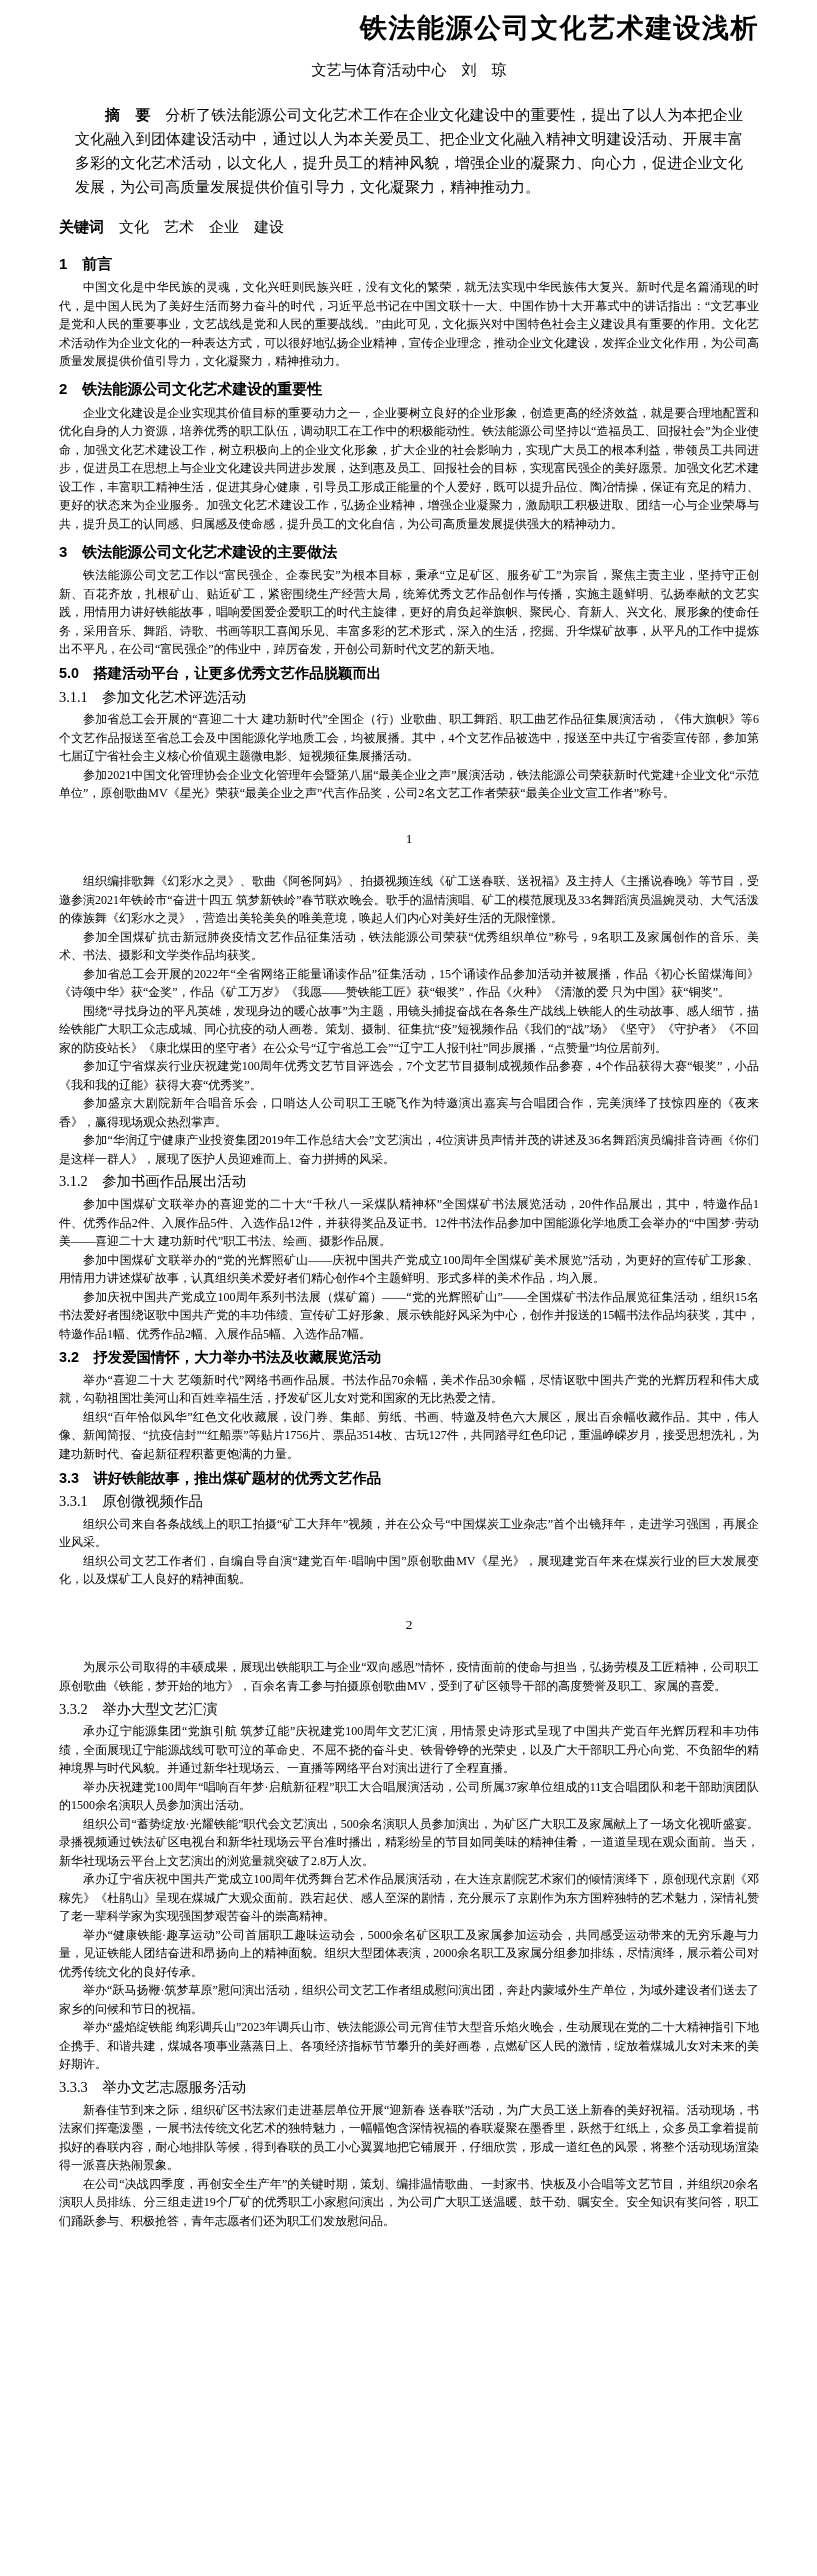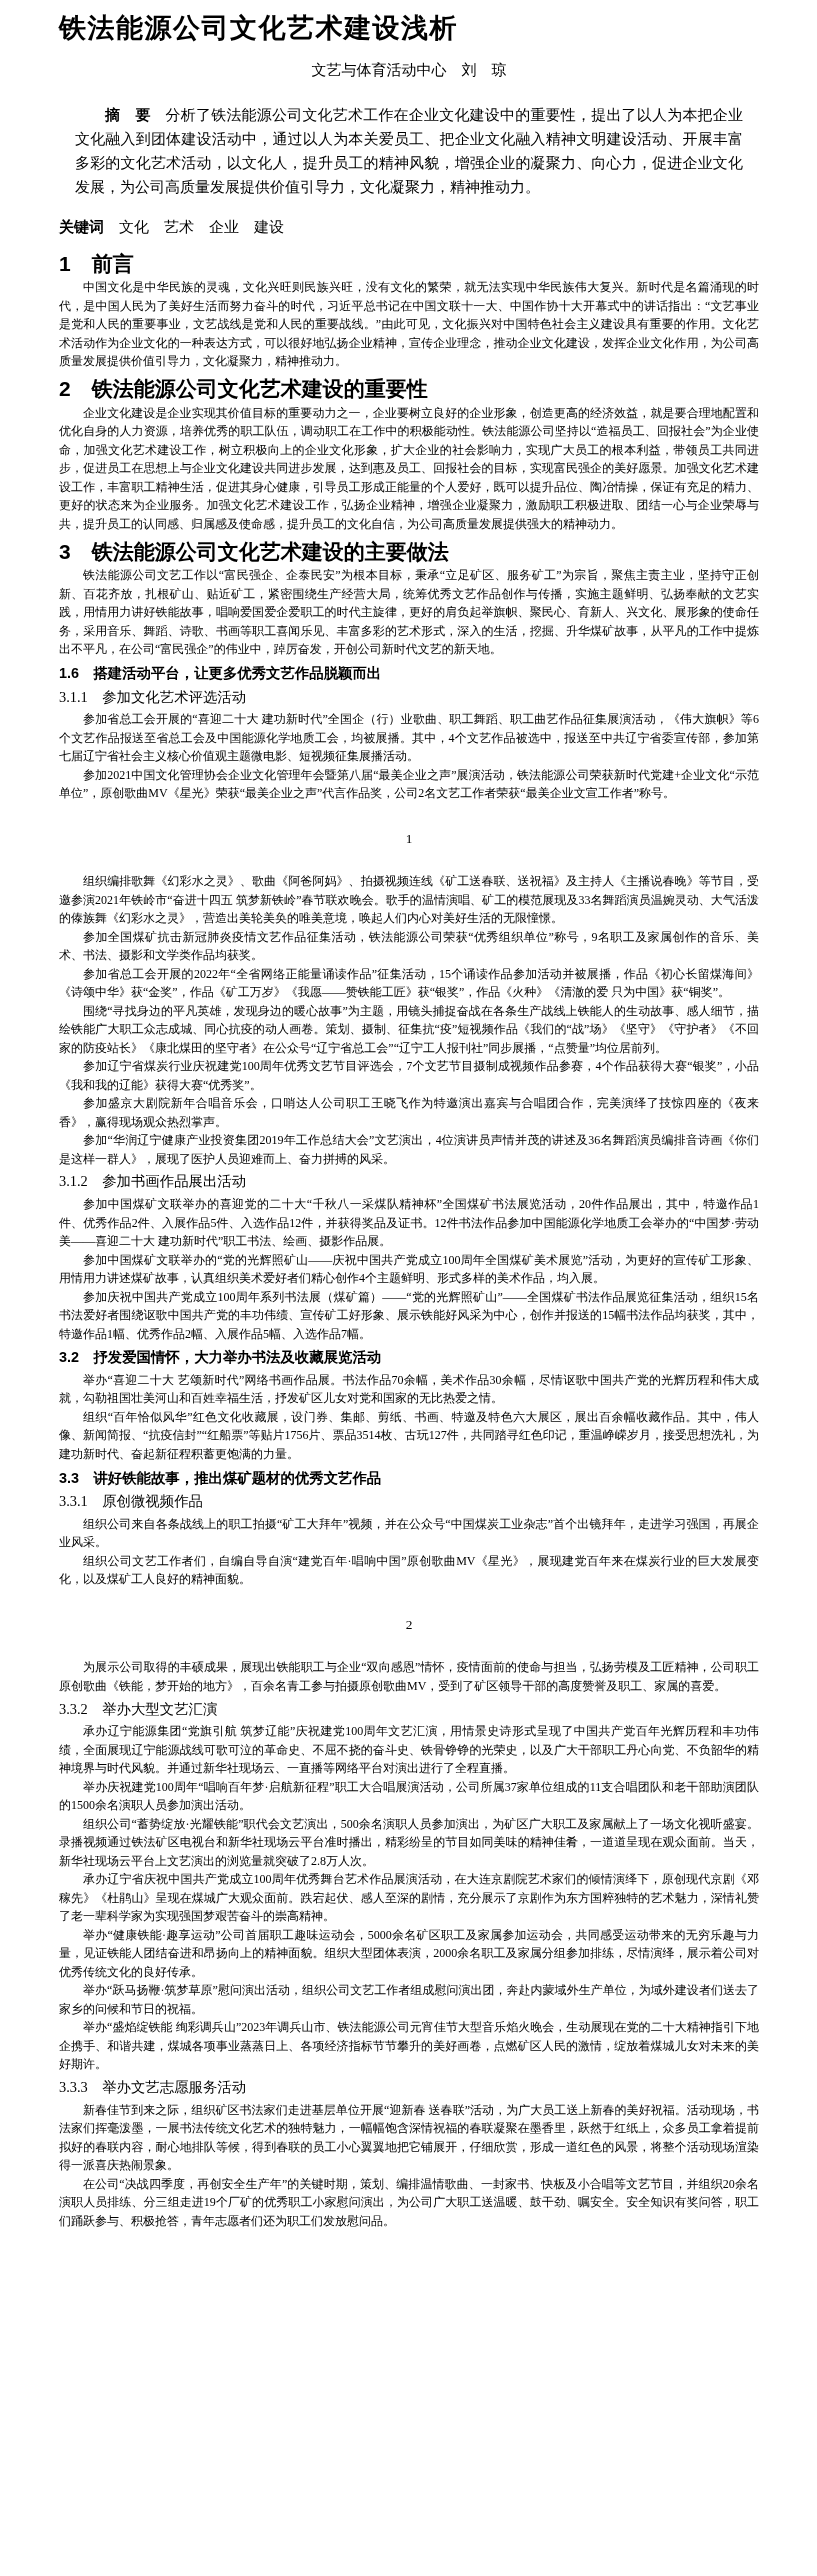--- a/index.html
+++ b/index.html
@@ -11,21 +11,21 @@
   body {
     width: 818px;
     min-height: 3990px;
     font-family: "Liberation Serif", serif;
   }
   .doc {
     padding: 11.3px 59px 5.2px 59px;
   }
   .title {
     margin: 0 0 13.4px 0;
-    text-align: left;
+    text-align: right;
     font-family: "Liberation Sans", sans-serif;
     font-weight: bold;
     font-size: 27px;
     line-height: 1.3;
     letter-spacing: 1.5px;
   }
   .author {
     margin: 0 0 23px 0;
     text-align: center;
     font-size: 15px;
@@ -45,21 +45,21 @@
   }
   .lbl {
     font-family: "Liberation Sans", sans-serif;
     font-weight: bold;
     margin-right: 1em;
   }
   .h2 {
     margin: 8.2px 0 4.1px 0;
     font-family: "Liberation Sans", sans-serif;
     font-weight: bold;
-    font-size: 21px;
+    font-size: 15px;
     line-height: 20.6px;
   }
   .h3 {
     margin: 5.2px 0 3.1px 0;
     font-family: "Liberation Sans", sans-serif;
     font-weight: bold;
     font-size: 14.4px;
     line-height: 19.6px;
   }
   .h4 {
@@ -94,21 +94,21 @@
 
   <h2 class="h2">1　前言</h2>
   <p class="para">中国文化是中华民族的灵魂，文化兴旺则民族兴旺，没有文化的繁荣，就无法实现中华民族伟大复兴。新时代是名篇涌现的时代，是中国人民为了美好生活而努力奋斗的时代，习近平总书记在中国文联十一大、中国作协十大开幕式中的讲话指出：“文艺事业是党和人民的重要事业，文艺战线是党和人民的重要战线。”由此可见，文化振兴对中国特色社会主义建设具有重要的作用。文化艺术活动作为企业文化的一种表达方式，可以很好地弘扬企业精神，宣传企业理念，推动企业文化建设，发挥企业文化作用，为公司高质量发展提供价值引导力，文化凝聚力，精神推动力。</p>
 
   <h2 class="h2">2　铁法能源公司文化艺术建设的重要性</h2>
   <p class="para">企业文化建设是企业实现其价值目标的重要动力之一，企业要树立良好的企业形象，创造更高的经济效益，就是要合理地配置和优化自身的人力资源，培养优秀的职工队伍，调动职工在工作中的积极能动性。铁法能源公司坚持以“造福员工、回报社会”为企业使命，加强文化艺术建设工作，树立积极向上的企业文化形象，扩大企业的社会影响力，实现广大员工的根本利益，带领员工共同进步，促进员工在思想上与企业文化建设共同进步发展，达到惠及员工、回报社会的目标，实现富民强企的美好愿景。加强文化艺术建设工作，丰富职工精神生活，促进其身心健康，引导员工形成正能量的个人爱好，既可以提升品位、陶冶情操，保证有充足的精力、更好的状态来为企业服务。加强文化艺术建设工作，弘扬企业精神，增强企业凝聚力，激励职工积极进取、团结一心与企业荣辱与共，提升员工的认同感、归属感及使命感，提升员工的文化自信，为公司高质量发展提供强大的精神动力。</p>
 
   <h2 class="h2">3　铁法能源公司文化艺术建设的主要做法</h2>
   <p class="para">铁法能源公司文艺工作以“富民强企、企泰民安”为根本目标，秉承“立足矿区、服务矿工”为宗旨，聚焦主责主业，坚持守正创新、百花齐放，扎根矿山、贴近矿工，紧密围绕生产经营大局，统筹优秀文艺作品创作与传播，实施主题鲜明、弘扬奉献的文艺实践，用情用力讲好铁能故事，唱响爱国爱企爱职工的时代主旋律，更好的肩负起举旗帜、聚民心、育新人、兴文化、展形象的使命任务，采用音乐、舞蹈、诗歌、书画等职工喜闻乐见、丰富多彩的艺术形式，深入的生活，挖掘、升华煤矿故事，从平凡的工作中提炼出不平凡，在公司“富民强企”的伟业中，踔厉奋发，开创公司新时代文艺的新天地。</p>
 
-  <h3 class="h3">1.6　搭建活动平台，让更多优秀文艺作品脱颖而出</h3>
+  <h3 class="h3">5.0　搭建活动平台，让更多优秀文艺作品脱颖而出</h3>
   <h4 class="h4">3.1.1　参加文化艺术评选活动</h4>
   <p class="para">参加省总工会开展的“喜迎二十大 建功新时代”全国企（行）业歌曲、职工舞蹈、职工曲艺作品征集展演活动，《伟大旗帜》等6个文艺作品报送至省总工会及中国能源化学地质工会，均被展播。其中，4个文艺作品被选中，报送至中共辽宁省委宣传部，参加第七届辽宁省社会主义核心价值观主题微电影、短视频征集展播活动。</p>
   <p class="para">参加2021中国文化管理协会企业文化管理年会暨第八届“最美企业之声”展演活动，铁法能源公司荣获新时代党建+企业文化“示范单位”，原创歌曲MV《星光》荣获“最美企业之声”代言作品奖，公司2名文艺工作者荣获“最美企业文宣工作者”称号。</p>
 
   <div class="pagenum">1</div>
 
   <p class="para">组织编排歌舞《幻彩水之灵》、歌曲《阿爸阿妈》、拍摄视频连线《矿工送春联、送祝福》及主持人《主播说春晚》等节目，受邀参演2021年铁岭市“奋进十四五 筑梦新铁岭”春节联欢晚会。歌手的温情演唱、矿工的模范展现及33名舞蹈演员温婉灵动、大气活泼的傣族舞《幻彩水之灵》，营造出美轮美奂的唯美意境，唤起人们内心对美好生活的无限憧憬。</p>
   <p class="para">参加全国煤矿抗击新冠肺炎疫情文艺作品征集活动，铁法能源公司荣获“优秀组织单位”称号，9名职工及家属创作的音乐、美术、书法、摄影和文学类作品均获奖。</p>
   <p class="para">参加省总工会开展的2022年“全省网络正能量诵读作品”征集活动，15个诵读作品参加活动并被展播，作品《初心长留煤海间》《诗颂中华》获“金奖”，作品《矿工万岁》《我愿——赞铁能工匠》获“银奖”，作品《火种》《清澈的爱 只为中国》获“铜奖”。</p>
   <p class="para">围绕“寻找身边的平凡英雄，发现身边的暖心故事”为主题，用镜头捕捉奋战在各条生产战线上铁能人的生动故事、感人细节，描绘铁能广大职工众志成城、同心抗疫的动人画卷。策划、摄制、征集抗“疫”短视频作品《我们的“战”场》《坚守》《守护者》《不回家的防疫站长》《康北煤田的坚守者》在公众号“辽宁省总工会”“辽宁工人报刊社”同步展播，“点赞量”均位居前列。</p>

